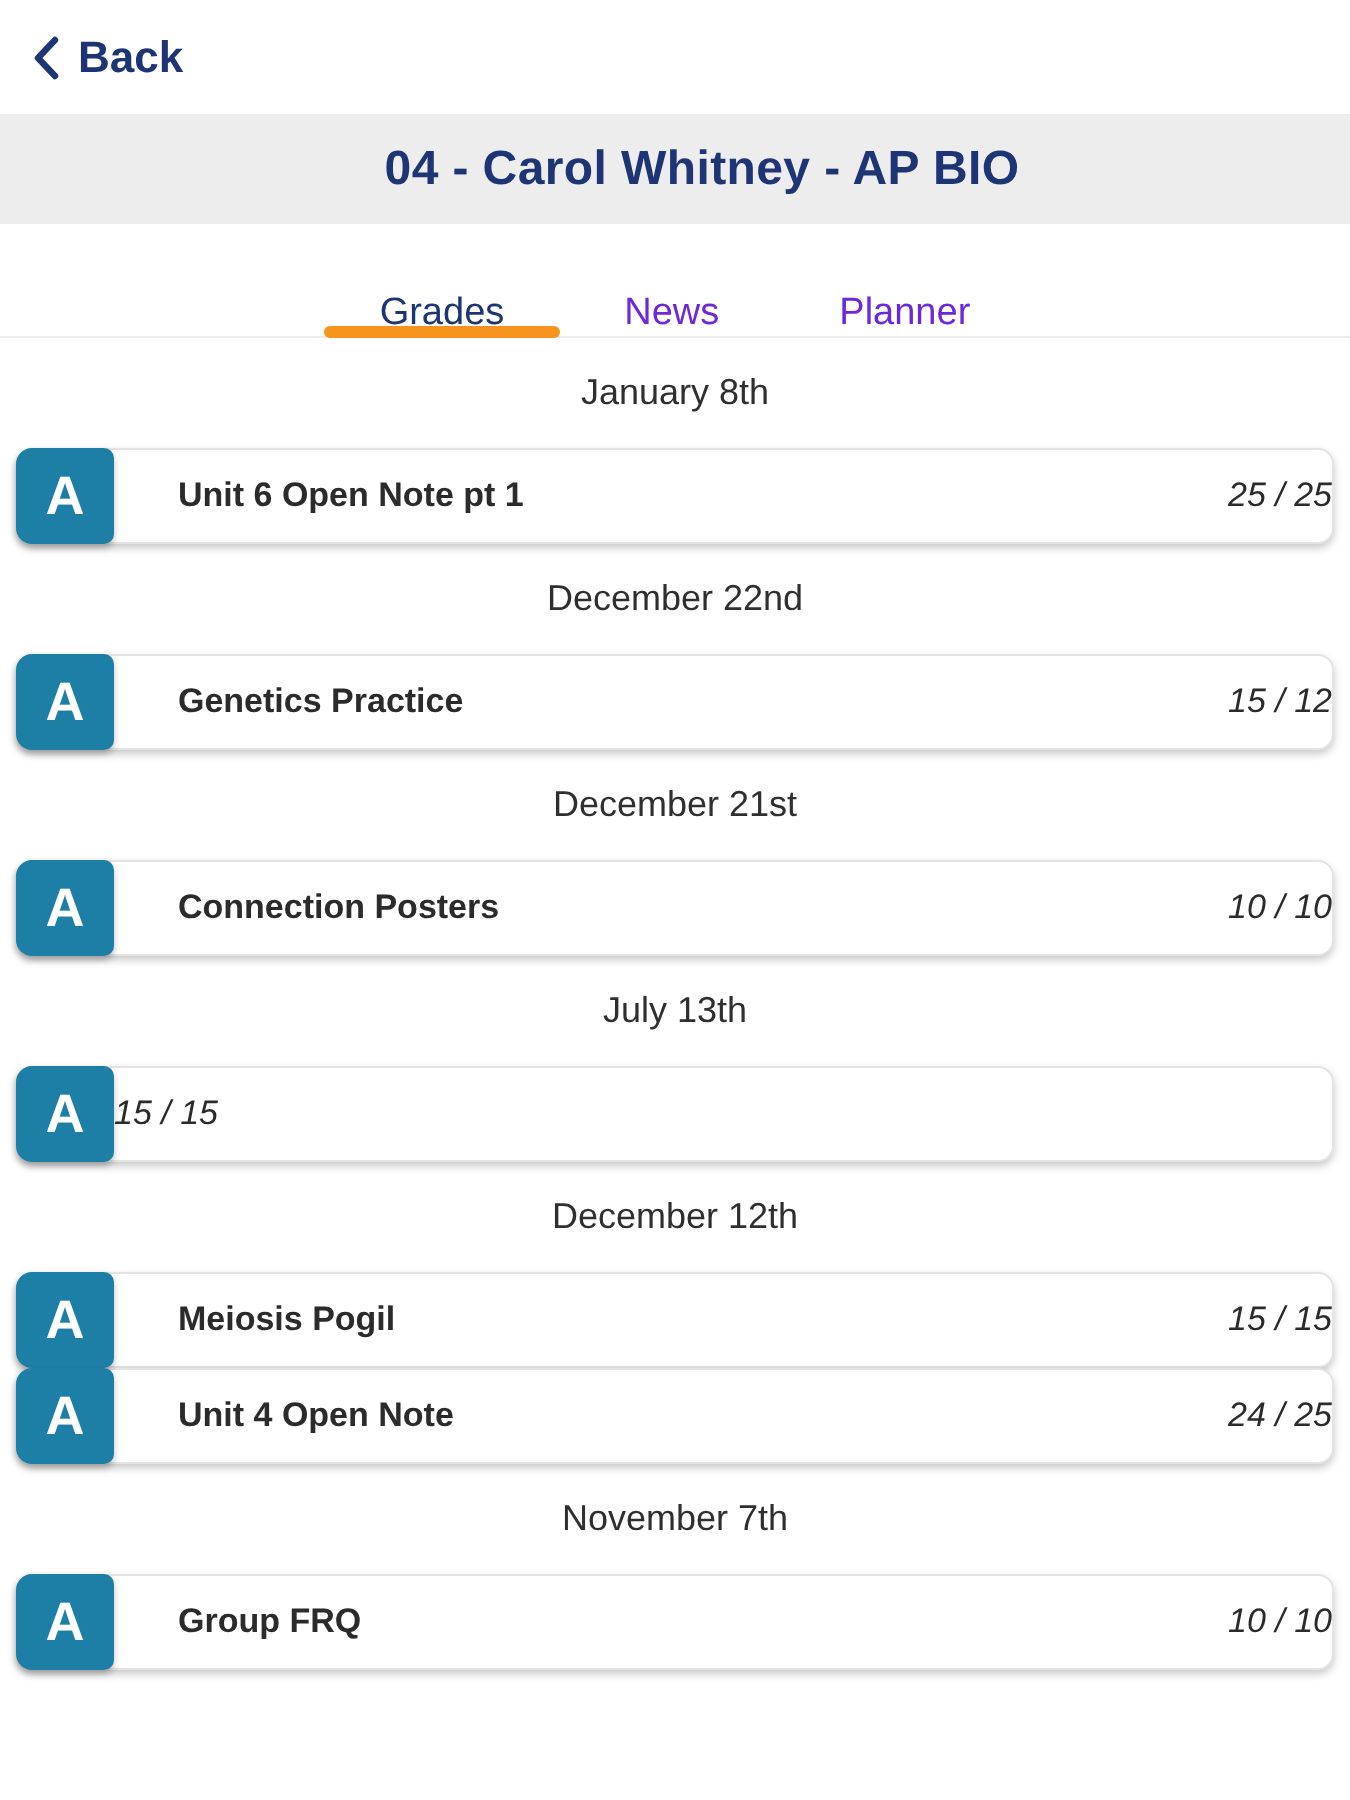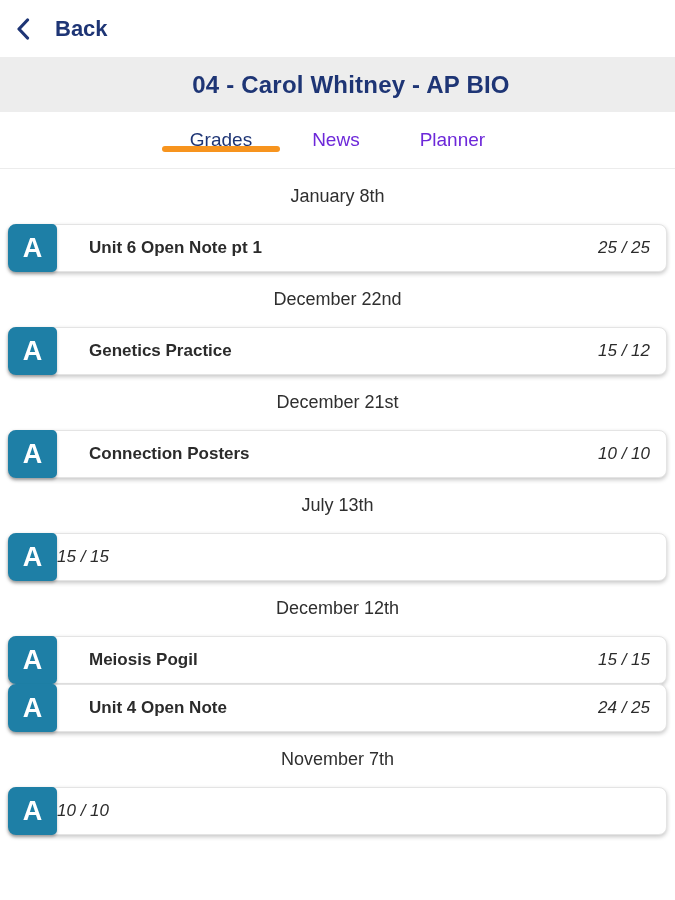--- a/index.html
+++ b/index.html
@@ -14,21 +14,21 @@
   .nav-bar {
     height:57px;
     display:flex;
     align-items:center;
     padding:0 14px;
     background:#ffffff;
   }
   .back-button {
     display:flex;
     align-items:center;
-    gap:25px;
+    gap:9px;
     background:none;
     border:none;
     cursor:pointer;
     color:#1E3575;
     font-family:"Liberation Sans", sans-serif;
     font-size:22px;
     font-weight:600;
     padding:4px 2px;
   }
   .back-chevron { display:flex; align-items:center; }
@@ -47,21 +47,21 @@
     color:#1E3575;
     letter-spacing:0.2px;
     margin-left:27px;
   }
 
   
   .tab-bar {
     height:57px;
     display:flex;
     justify-content:center;
-    align-items:center;
+    align-items:flex-end;
     background:#ffffff;
     border-bottom:1px solid #ececec;
   }
   .tab {
     position:relative;
     display:flex;
     align-items:center;
     padding:0 30px;
     font-size:19px;
     color:#6d28d9;
@@ -115,21 +115,20 @@
   .assignment-name {
     flex:1;
     padding-left:32px;
     font-size:17px;
     font-weight:700;
     color:#2b2b2b;
     white-space:nowrap;
     overflow:hidden;
   }
   .assignment-score {
-    padding-right:16px;
     font-size:17px;
     font-style:italic;
     color:#2b2b2b;
     white-space:nowrap;
   }
 </style>
 </head>
 <body>
 
 <div class="nav-bar">
@@ -197,16 +196,17 @@
 
   <div class="assignment-card">
     <div class="grade-badge">A</div>
     <div class="assignment-name">Unit 4 Open Note</div>
     <div class="assignment-score">24 / 25</div>
   </div>
 
   <div class="date-header">November 7th</div>
   <div class="assignment-card">
     <div class="grade-badge">A</div>
+    <div class="assignment-name">Group FRQ</div>
     <div class="assignment-score">10 / 10</div>
   </div>
 
 </div>
 
 </body></html>

